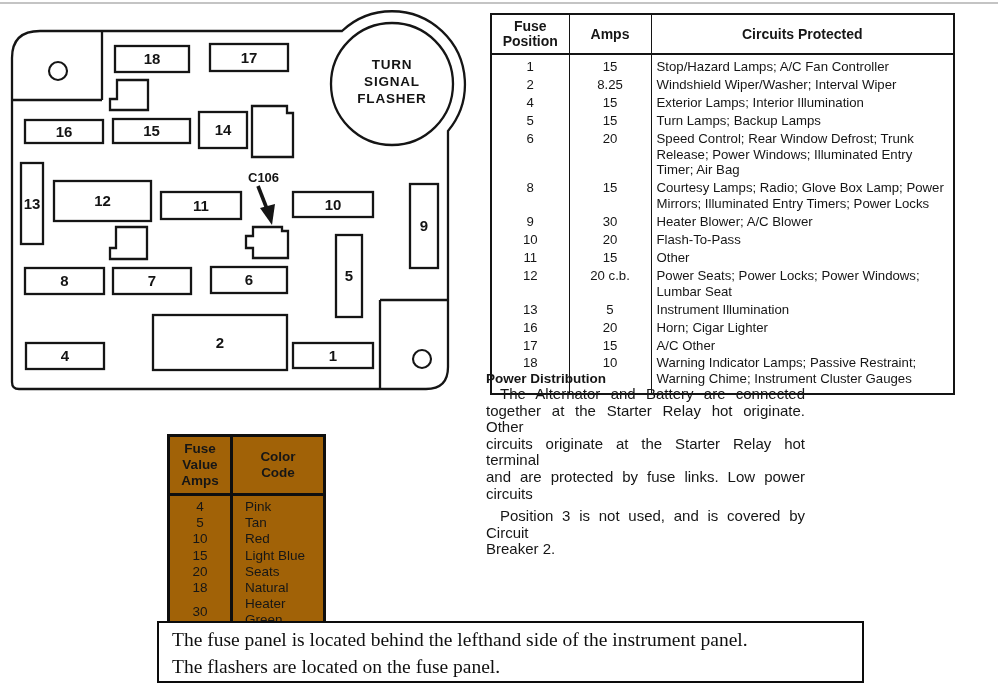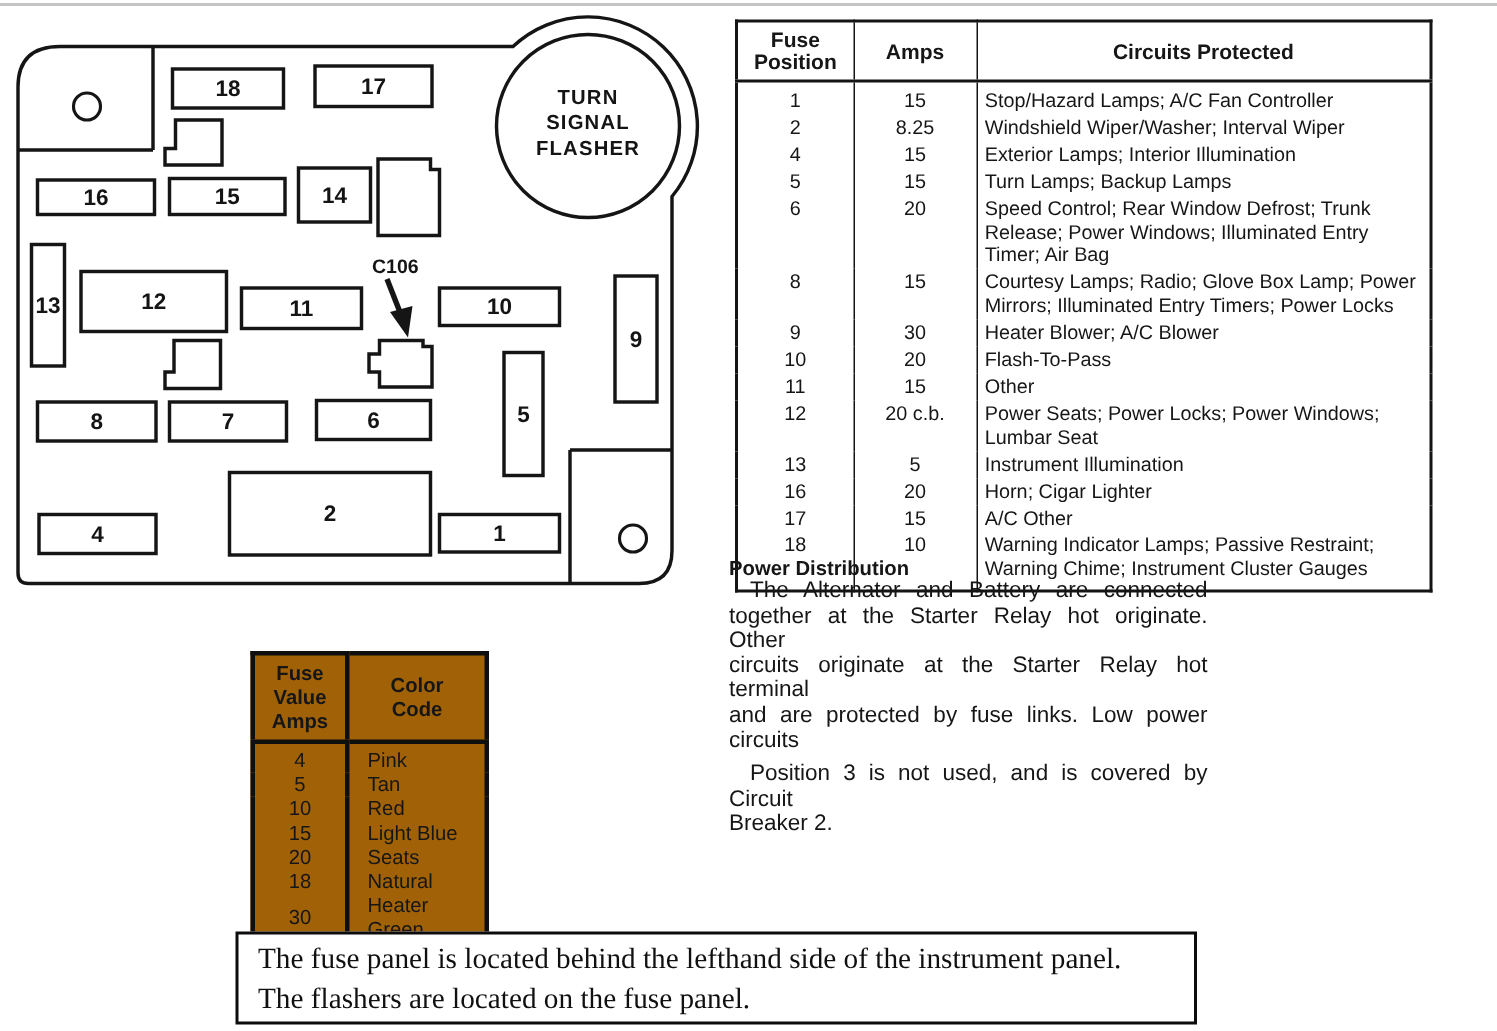--- a/index.html
+++ b/index.html
@@ -68,21 +68,21 @@
   .color-table th + th{border-left:3px solid #0f0f0f;}
   .color-table td{font-size:13.5px;line-height:16.2px;padding:0;}
   .color-table td + td{border-left:3px solid #0f0f0f;}
   .color-table td.cc-amps{text-align:center;}
   .color-table td.cc-color{padding-left:12px;}
   .color-table tbody tr:first-child td{padding-top:3px;}
   .color-table tbody tr:last-child td{padding-bottom:3px;}
 
   
   .note{
-    position:absolute;left:157px;top:621px;width:641px;height:62px;box-sizing:border-box;
+    position:absolute;left:157px;top:621px;width:707px;height:62px;box-sizing:border-box;
     border:2px solid #0c0c0c;background:#fff;
     font-family:"Liberation Serif", serif;font-size:19.5px;line-height:27px;
     padding:3px 0 0 13px;color:#101010;
   }
 </style>
 </head>
 <body>
 
 <div class="top-line"></div>
 

